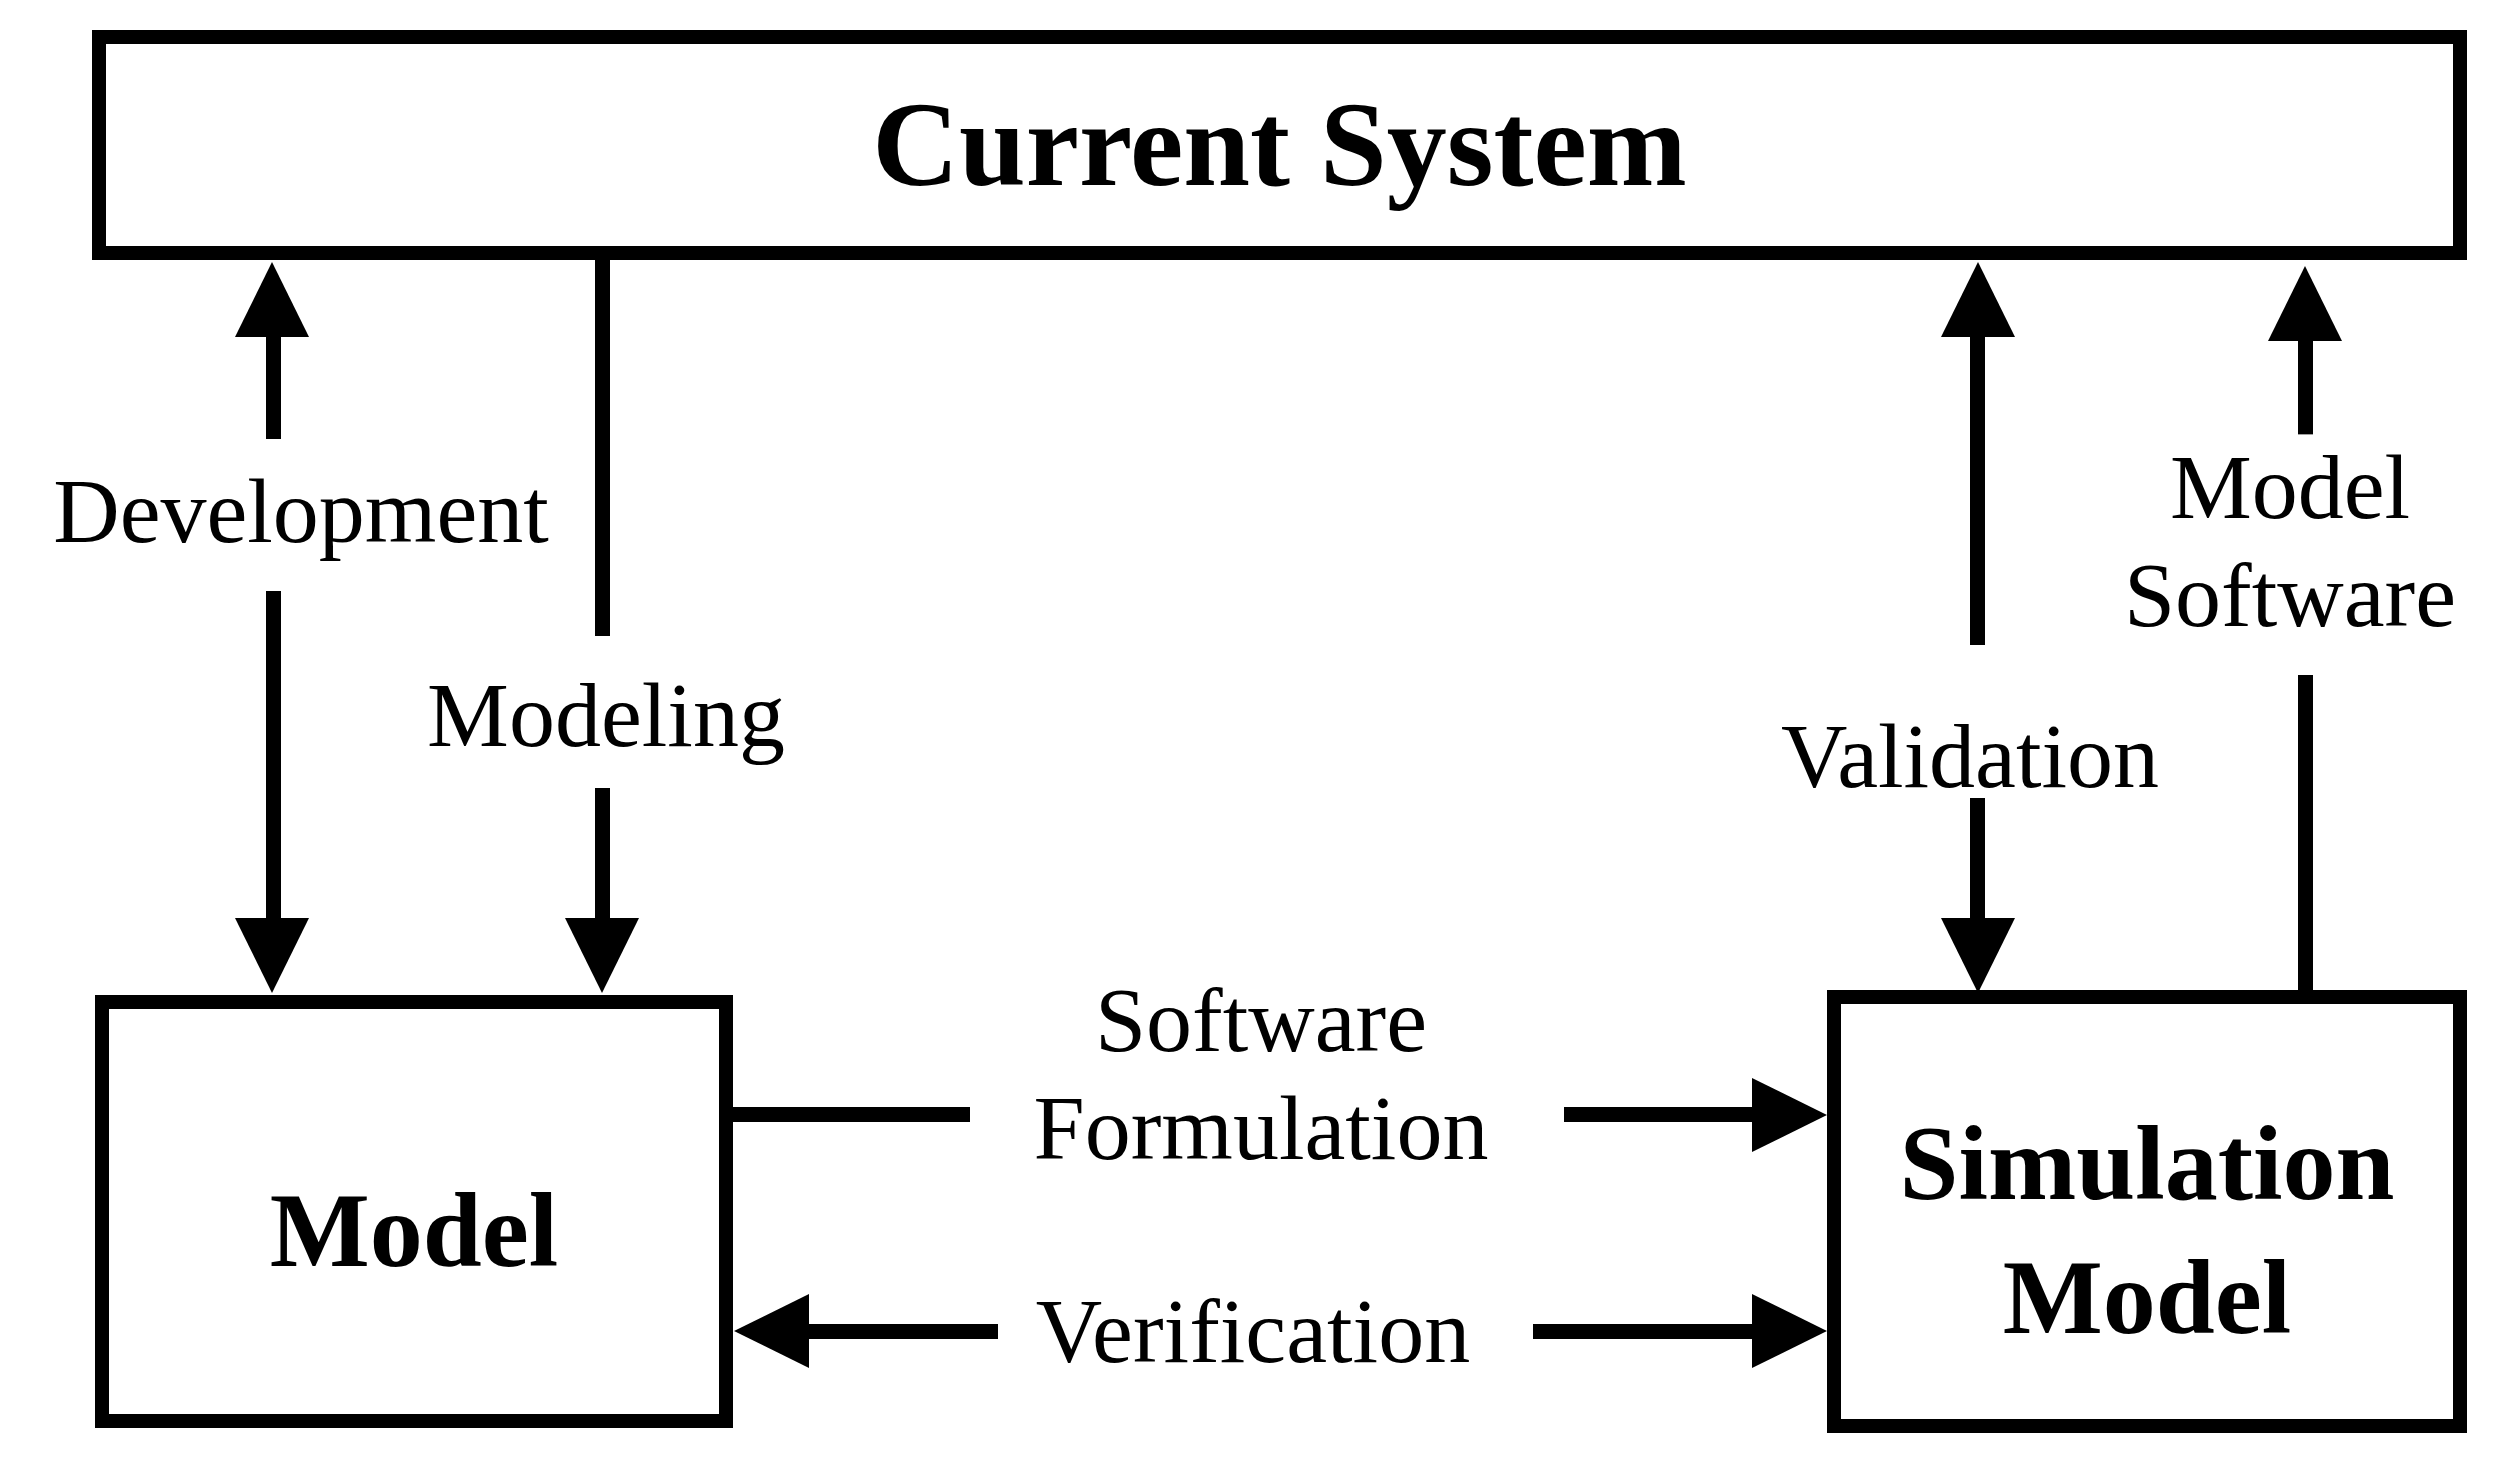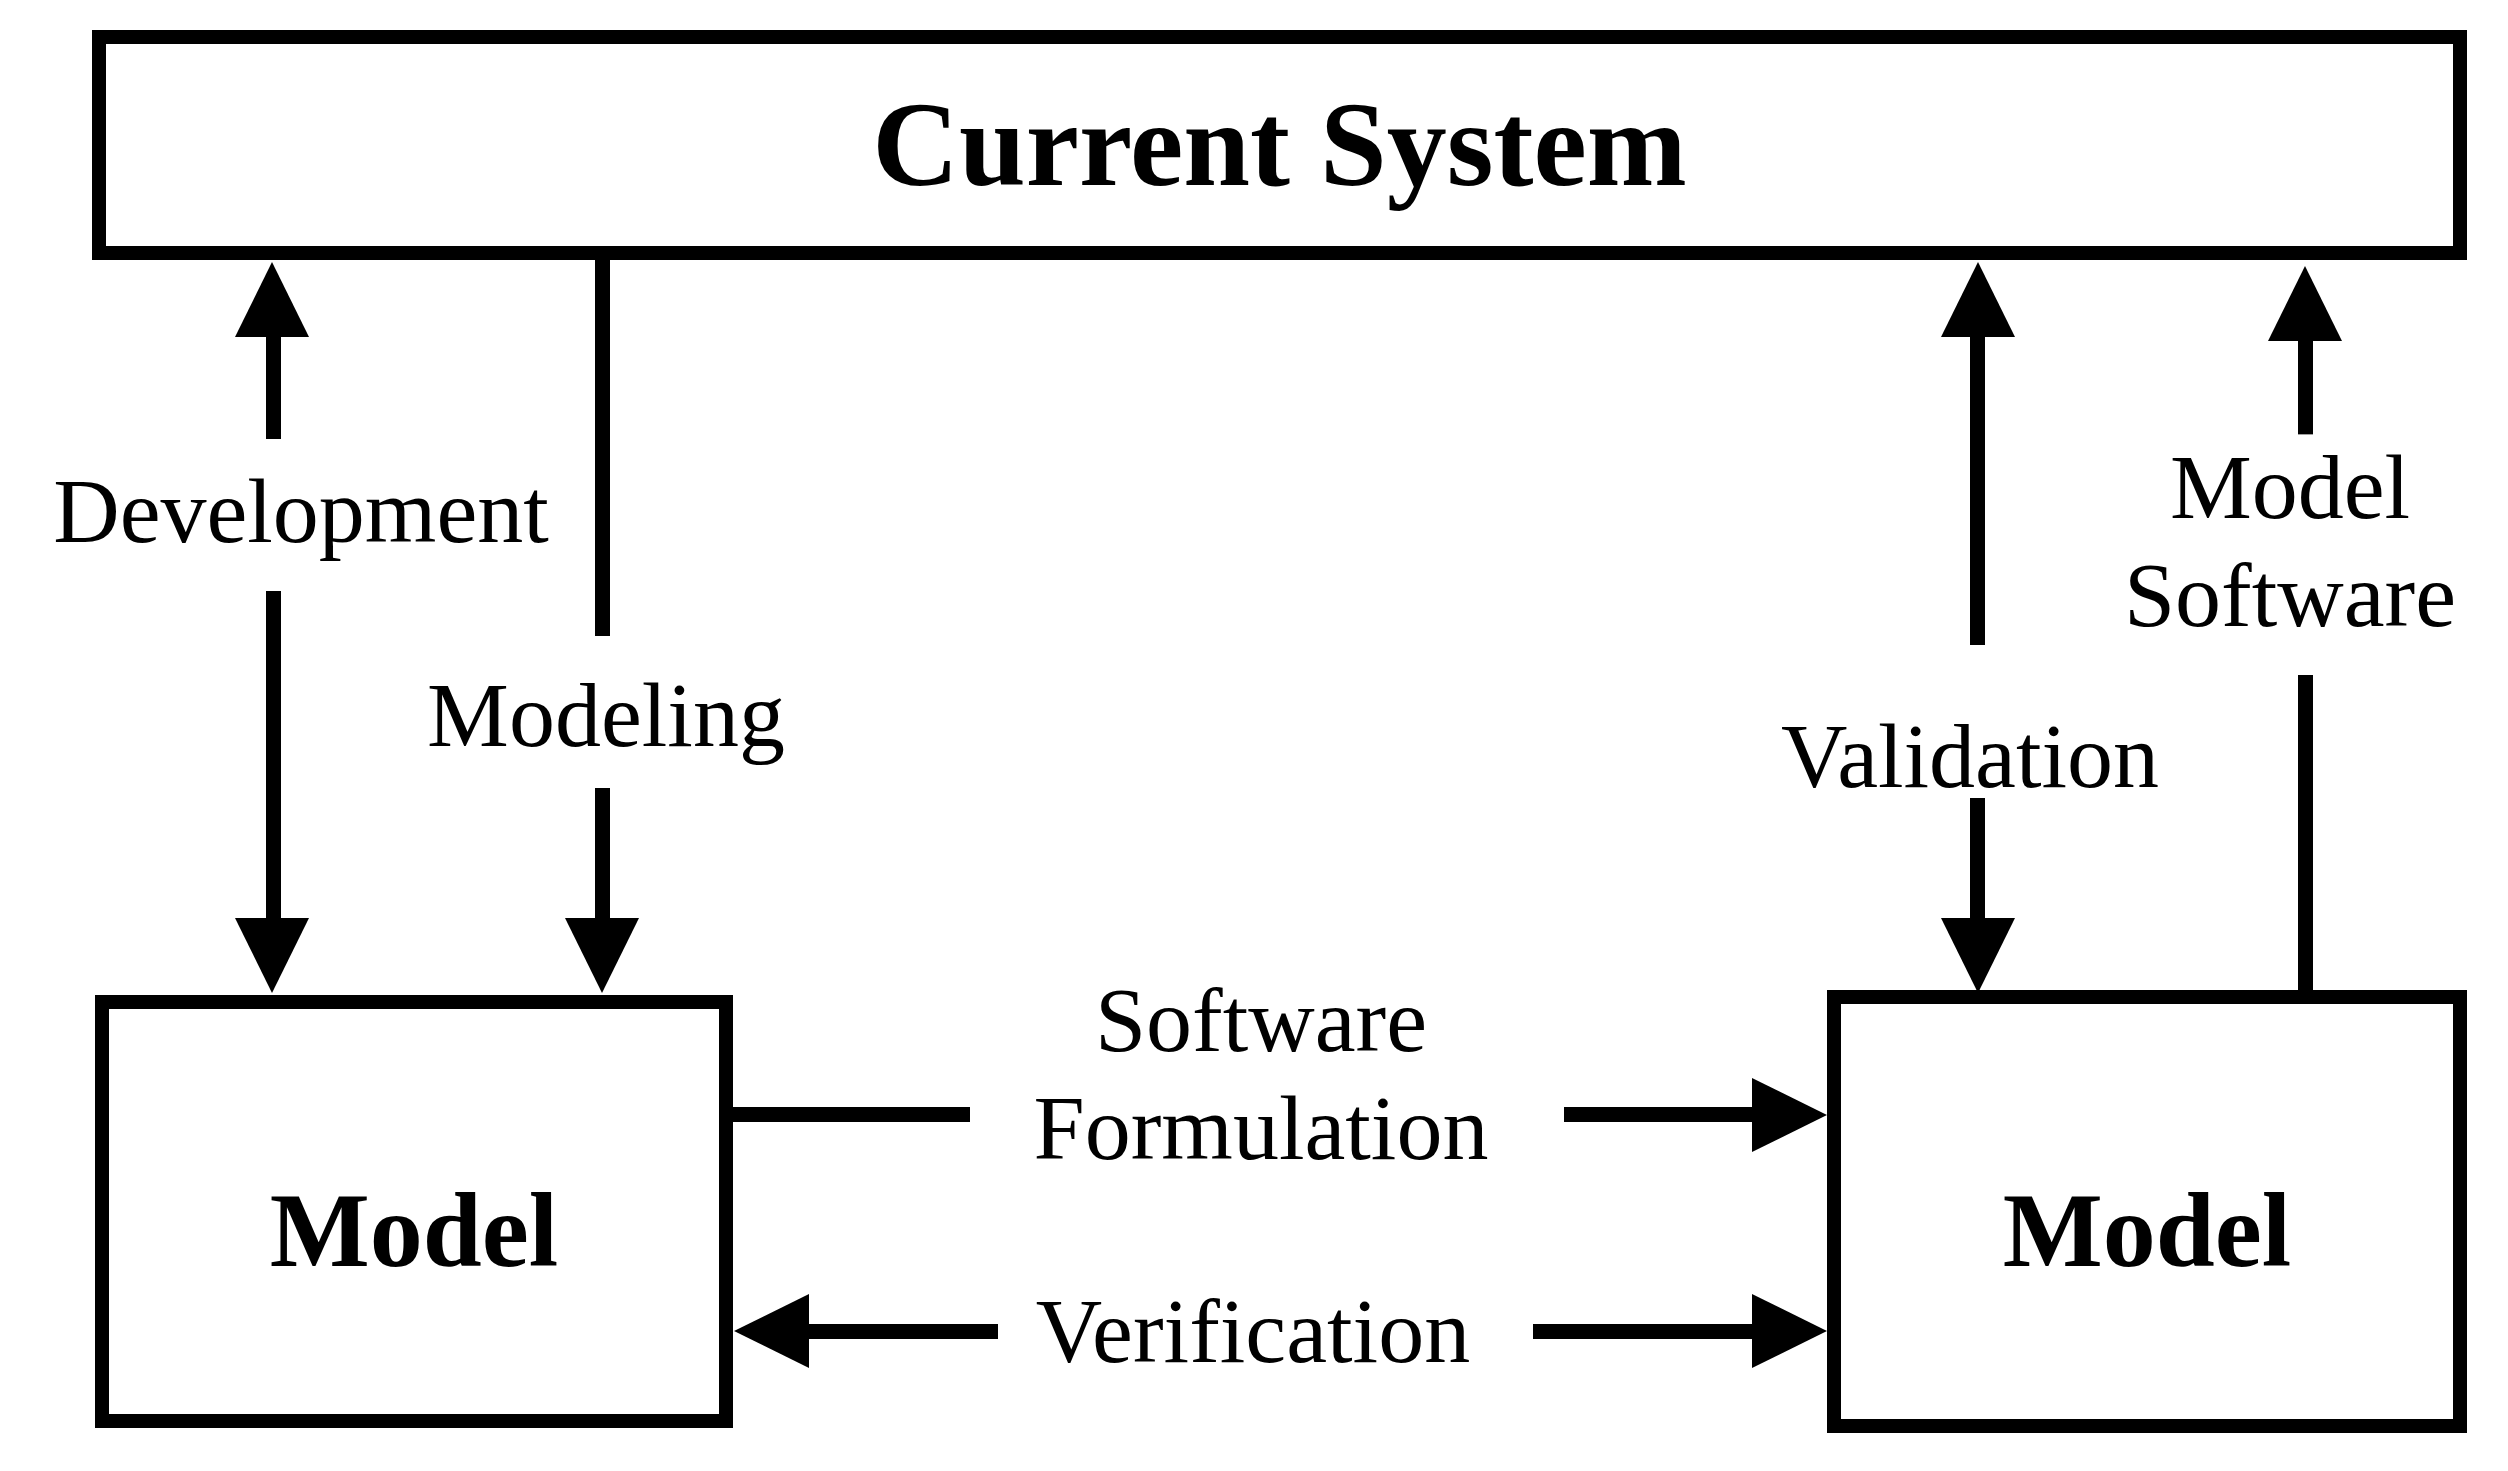--- a/index.html
+++ b/index.html
@@ -63,20 +63,21 @@
   </div>
 
   <div class="box" id="box-mf">
     <div class="box-title-2line">
       <div>Model</div>
     </div>
   </div>
 
   <div class="box" id="box-sm">
     <div class="box-title-2line">
+      <div>Simulation</div>
       <div>Model</div>
     </div>
   </div>
 
   <div>
     <div class="tri tri-up" style="left:235px; top:262px;"></div>
     <div class="vline" style="left:266px; top:333px; height:106px;"></div>
     <div class="arrow-label" style="left:301px; top:512px;">Development</div>
     <div class="vline" style="left:266px; top:591px; height:331px;"></div>
     <div class="tri tri-down" style="left:235px; top:918px;"></div>

